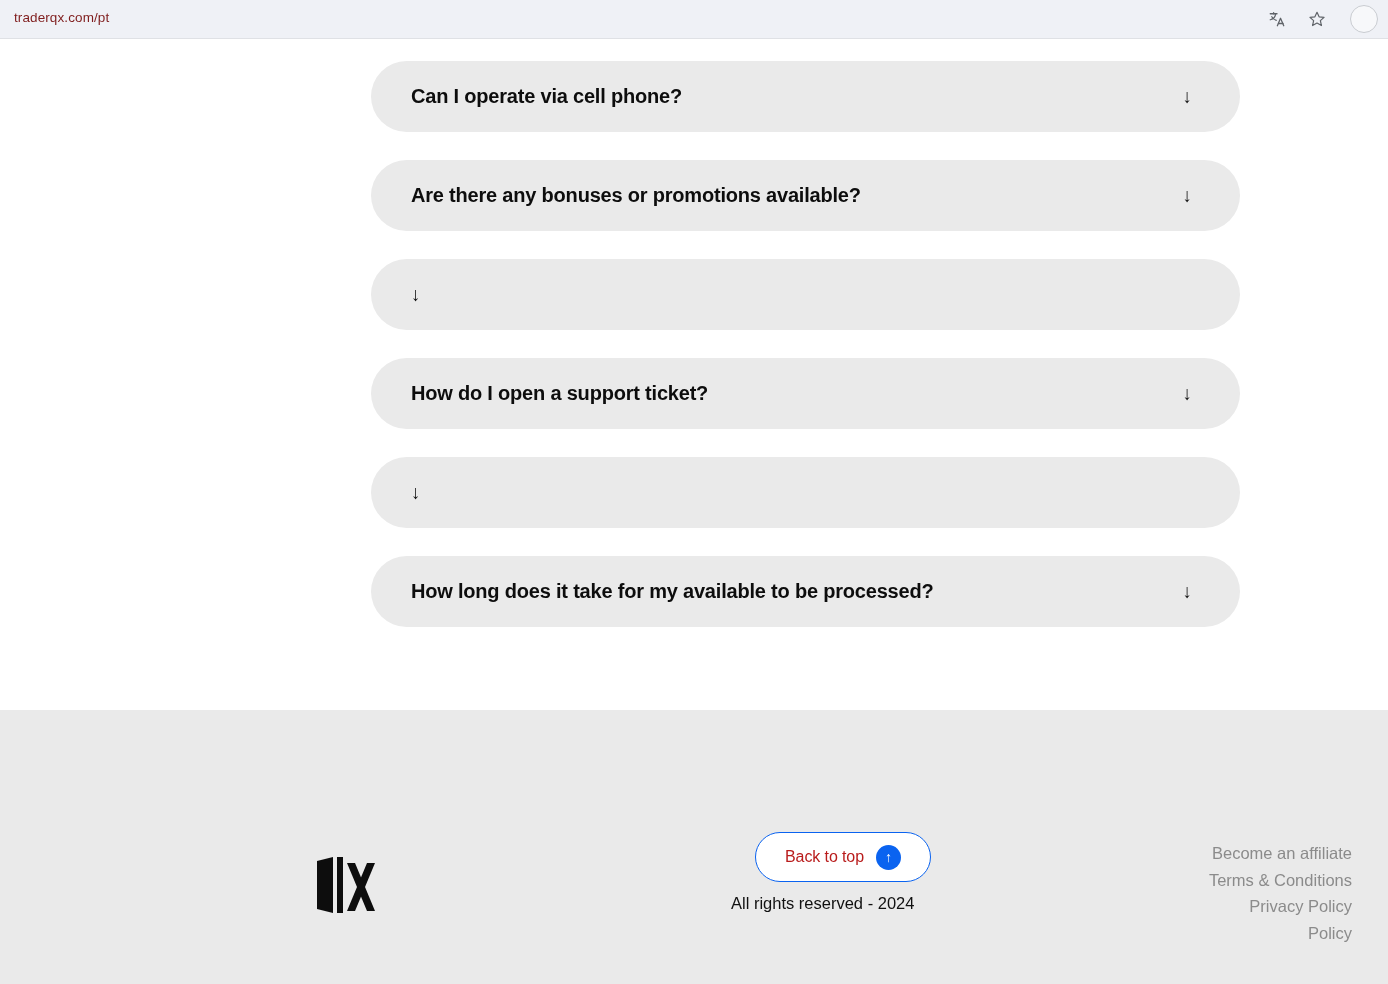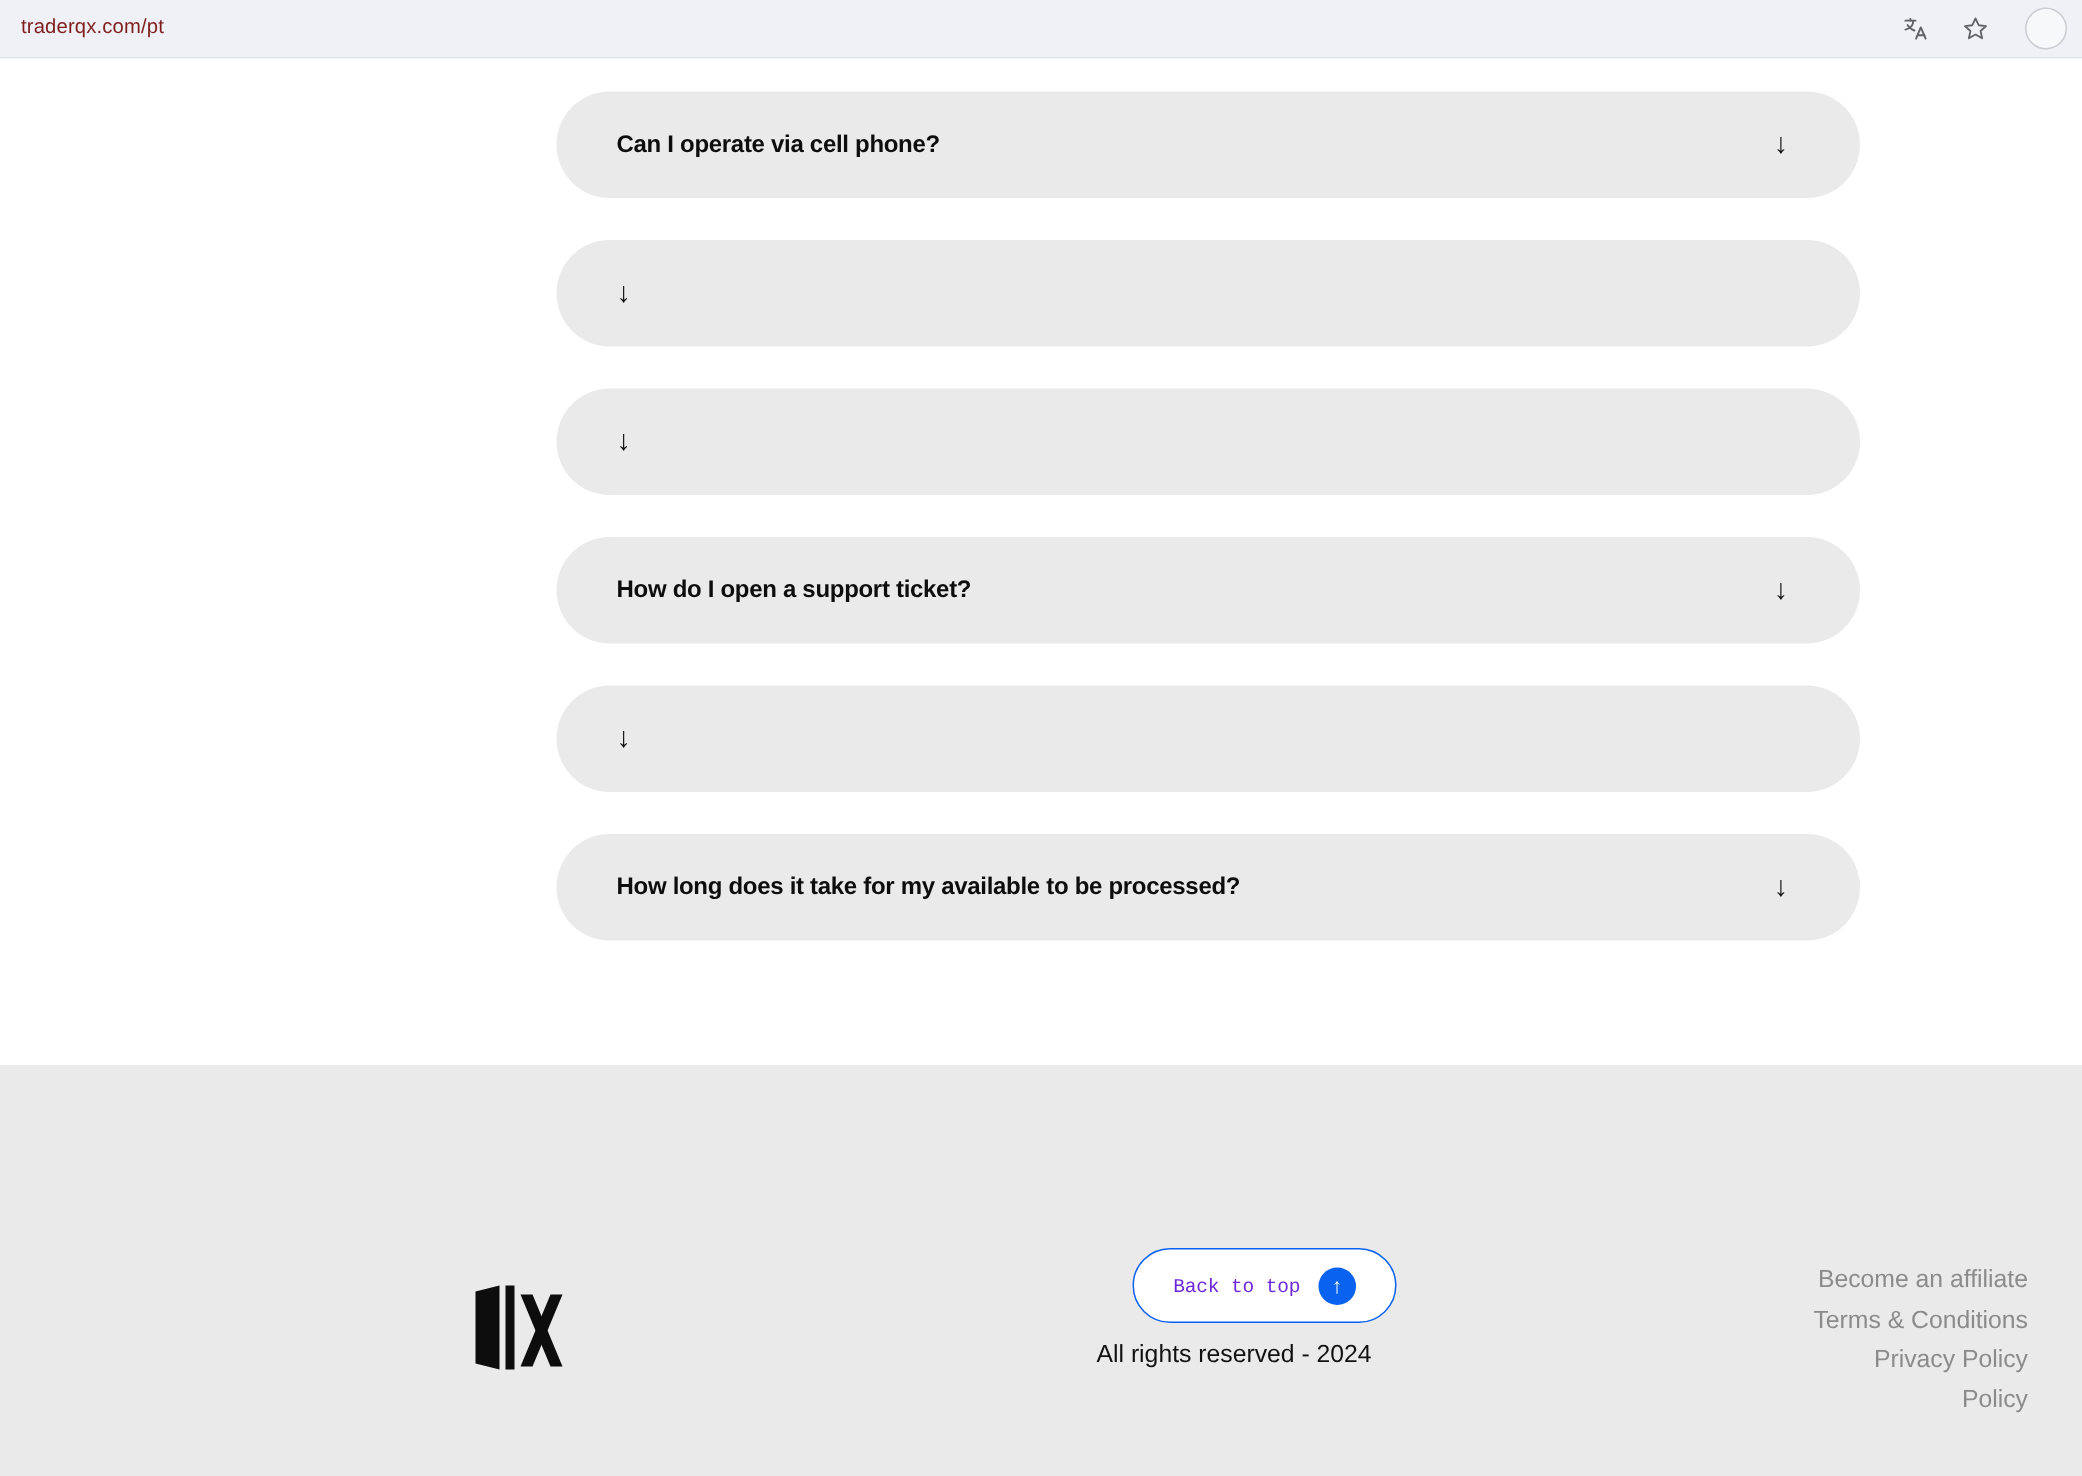--- a/index.html
+++ b/index.html
@@ -76,21 +76,21 @@
     border-radius: 40px;
     display: flex;
     align-items: center;
     justify-content: space-between;
     padding: 0 48px 0 40px;
     box-sizing: border-box;
     margin-bottom: 28px;
     cursor: pointer;
   }
   .faq-q {
-    font-size: 16px;
+    font-size: 20px;
     font-weight: 700;
     color: #0d0d0d;
     letter-spacing: -0.2px;
   }
   .faq-arrow {
     font-size: 19px;
     color: #111111;
     line-height: 1;
   }
 
@@ -120,24 +120,23 @@
     border: 1.6px solid #0a63f0;
     background: #ffffff;
     display: flex;
     align-items: center;
     justify-content: center;
     gap: 12px;
     cursor: pointer;
     box-sizing: border-box;
   }
   .back-to-top-label {
-    font-size: 13px;
-    color: #6d28d9;
+    font-size: 16px;
+    color: #b91c1c;
     letter-spacing: -0.1px;
-    font-family: Liberation Mono, monospace;
   }
   .back-to-top-circle {
     width: 25px;
     height: 25px;
     border-radius: 50%;
     background: #0a63f0;
     color: #ffffff;
     font-size: 14px;
     display: flex;
     align-items: center;
@@ -194,20 +193,21 @@
 <div class="page">
 
   <div class="faq-list">
 
     <div class="faq-item">
       <span class="faq-q">Can I operate via cell phone?</span>
       <span class="faq-arrow">↓</span>
     </div>
 
     <div class="faq-item">
+      <span class="faq-q">Are there any bonuses or promotions available?</span>
       <span class="faq-arrow">↓</span>
     </div>
 
     <div class="faq-item">
       <span class="faq-arrow">↓</span>
     </div>
 
     <div class="faq-item">
       <span class="faq-q">How do I open a support ticket?</span>
       <span class="faq-arrow">↓</span>

